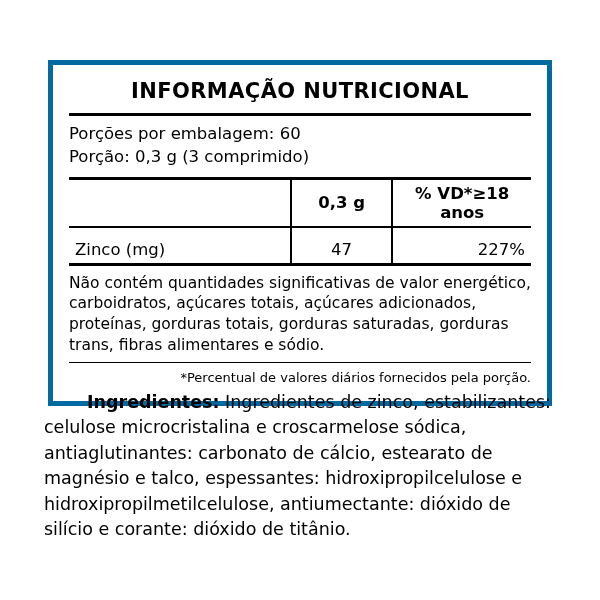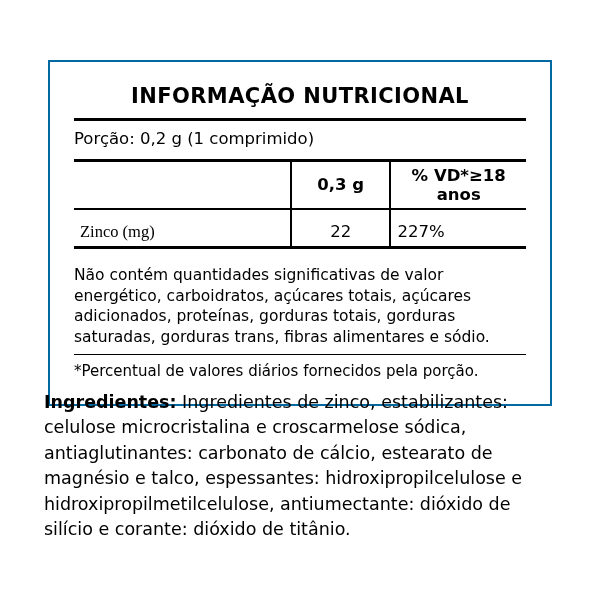--- a/index.html
+++ b/index.html
@@ -20,24 +20,24 @@
     height: 600px;
     box-sizing: border-box;
   }
 
   
   .panel {
     position: absolute;
     left: 48px;
     top: 60px;
     width: 504px;
-    border: 2px solid #0369a1;
+    border: 5px solid #0369a1;
     box-sizing: border-box;
     background: #fff;
-    padding: 8px;
+    padding: 0;
   }
   .panel-inner {
     padding: 10px 16px 12px 16px;
   }
   .panel-title {
     text-align: center;
     font-size: 21px;
     font-weight: bold;
     letter-spacing: 0.4px;
     line-height: 1.2;
@@ -70,92 +70,94 @@
     font-size: 16.5px;
   }
   table.nutri td, table.nutri th {
     padding: 4px 6px;
     vertical-align: middle;
   }
   table.nutri th {
     font-weight: bold;
     text-align: center;
   }
-  .col-name { width: 48%; text-align: left; font-family: Liberation Serif, serif; }
+  .col-name { width: 48%; text-align: left; }
   .col-amt  { width: 22%; text-align: center; border-left: 2px solid #000; }
-  .col-vd   { width: 30%; text-align: left; border-left: 2px solid #000; }
+  .col-vd   { width: 30%; text-align: right; border-left: 2px solid #000; }
 
   .head-row th { padding-top: 5px; padding-bottom: 5px; }
   .head-sep td {
     padding: 0;
     border-top: 2px solid #000;
     height: 0;
     font-size: 0;
     line-height: 0;
   }
   .data-row td { padding-top: 4px; padding-bottom: 5px; }
 
   .note {
     font-size: 15.5px;
     line-height: 1.33;
     padding: 7px 0 7px 0;
-    margin-top: 9px;
   }
   .footnote {
-    font-size: 15px;
+    font-size: 13px;
     line-height: 1.3;
     padding: 7px 0 2px 0;
+    text-align: right;
   }
 
   
   .ingredients {
     position: absolute;
     left: 44px;
     top: 390px;
     width: 516px;
     font-size: 17.5px;
     line-height: 1.45;
   }
   .ingredients b {
     font-weight: bold;
+    margin-left: 43px;
   }
 </style>
 </head>
 <body>
 
 <div class="page">
 
   <div class="panel">
     <div class="panel-inner">
 
       <div class="panel-title">INFORMAÇÃO NUTRICIONAL</div>
 
       <div class="rule-heavy"></div>
 
       <div class="servings">
-        <div>Porção: 0,2 g (1 comprimido)</div>
+        <div>Porções por embalagem: 60</div>
+        <div>Porção: 0,3 g (3 comprimido)</div>
       </div>
 
       <div class="rule-heavy"></div>
 
       <table class="nutri">
         <tbody>
           <tr class="head-row">
             <th class="col-name"></th>
             <th class="col-amt">0,3 g</th>
             <th class="col-vd">% VD*≥18 anos</th>
           </tr>
           <tr class="head-sep">
             <td></td>
             <td class="col-amt"></td>
             <td class="col-vd"></td>
           </tr>
           <tr class="data-row">
             <td class="col-name">Zinco (mg)</td>
-            <td class="col-amt">22</td>
+            <td class="col-amt">47</td>
             <td class="col-vd">227%</td>
           </tr>
         </tbody>
       </table>
 
       <div class="rule-heavy"></div>
 
       <div class="note">Não contém quantidades significativas de valor energético, carboidratos, açúcares totais, açúcares adicionados, proteínas, gorduras totais, gorduras saturadas, gorduras trans, fibras alimentares e sódio.</div>
 
       <div class="rule-light"></div>

